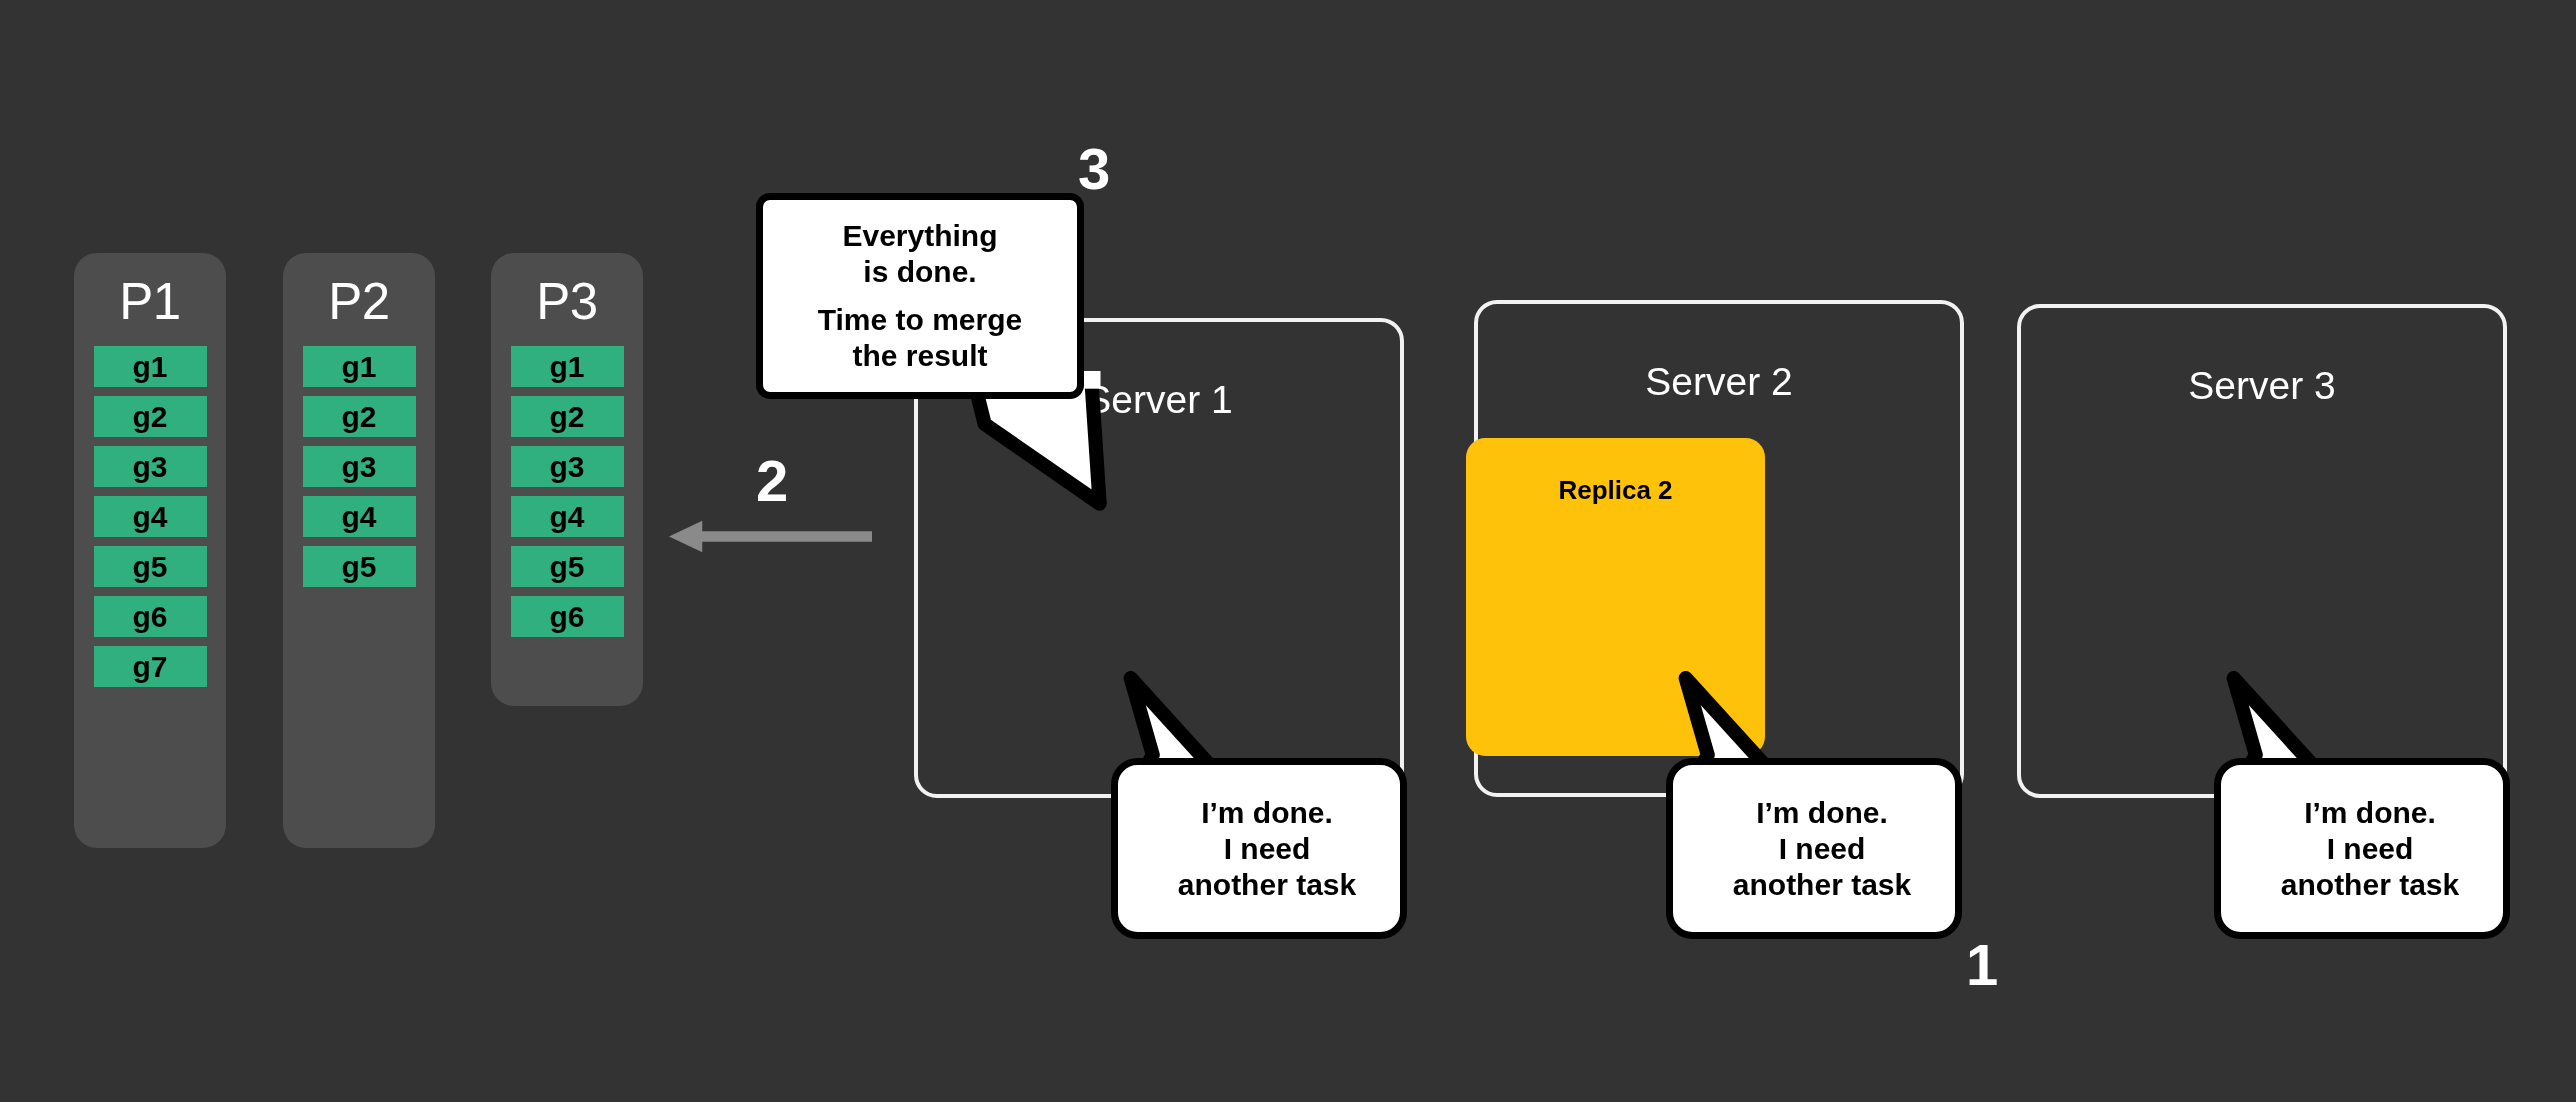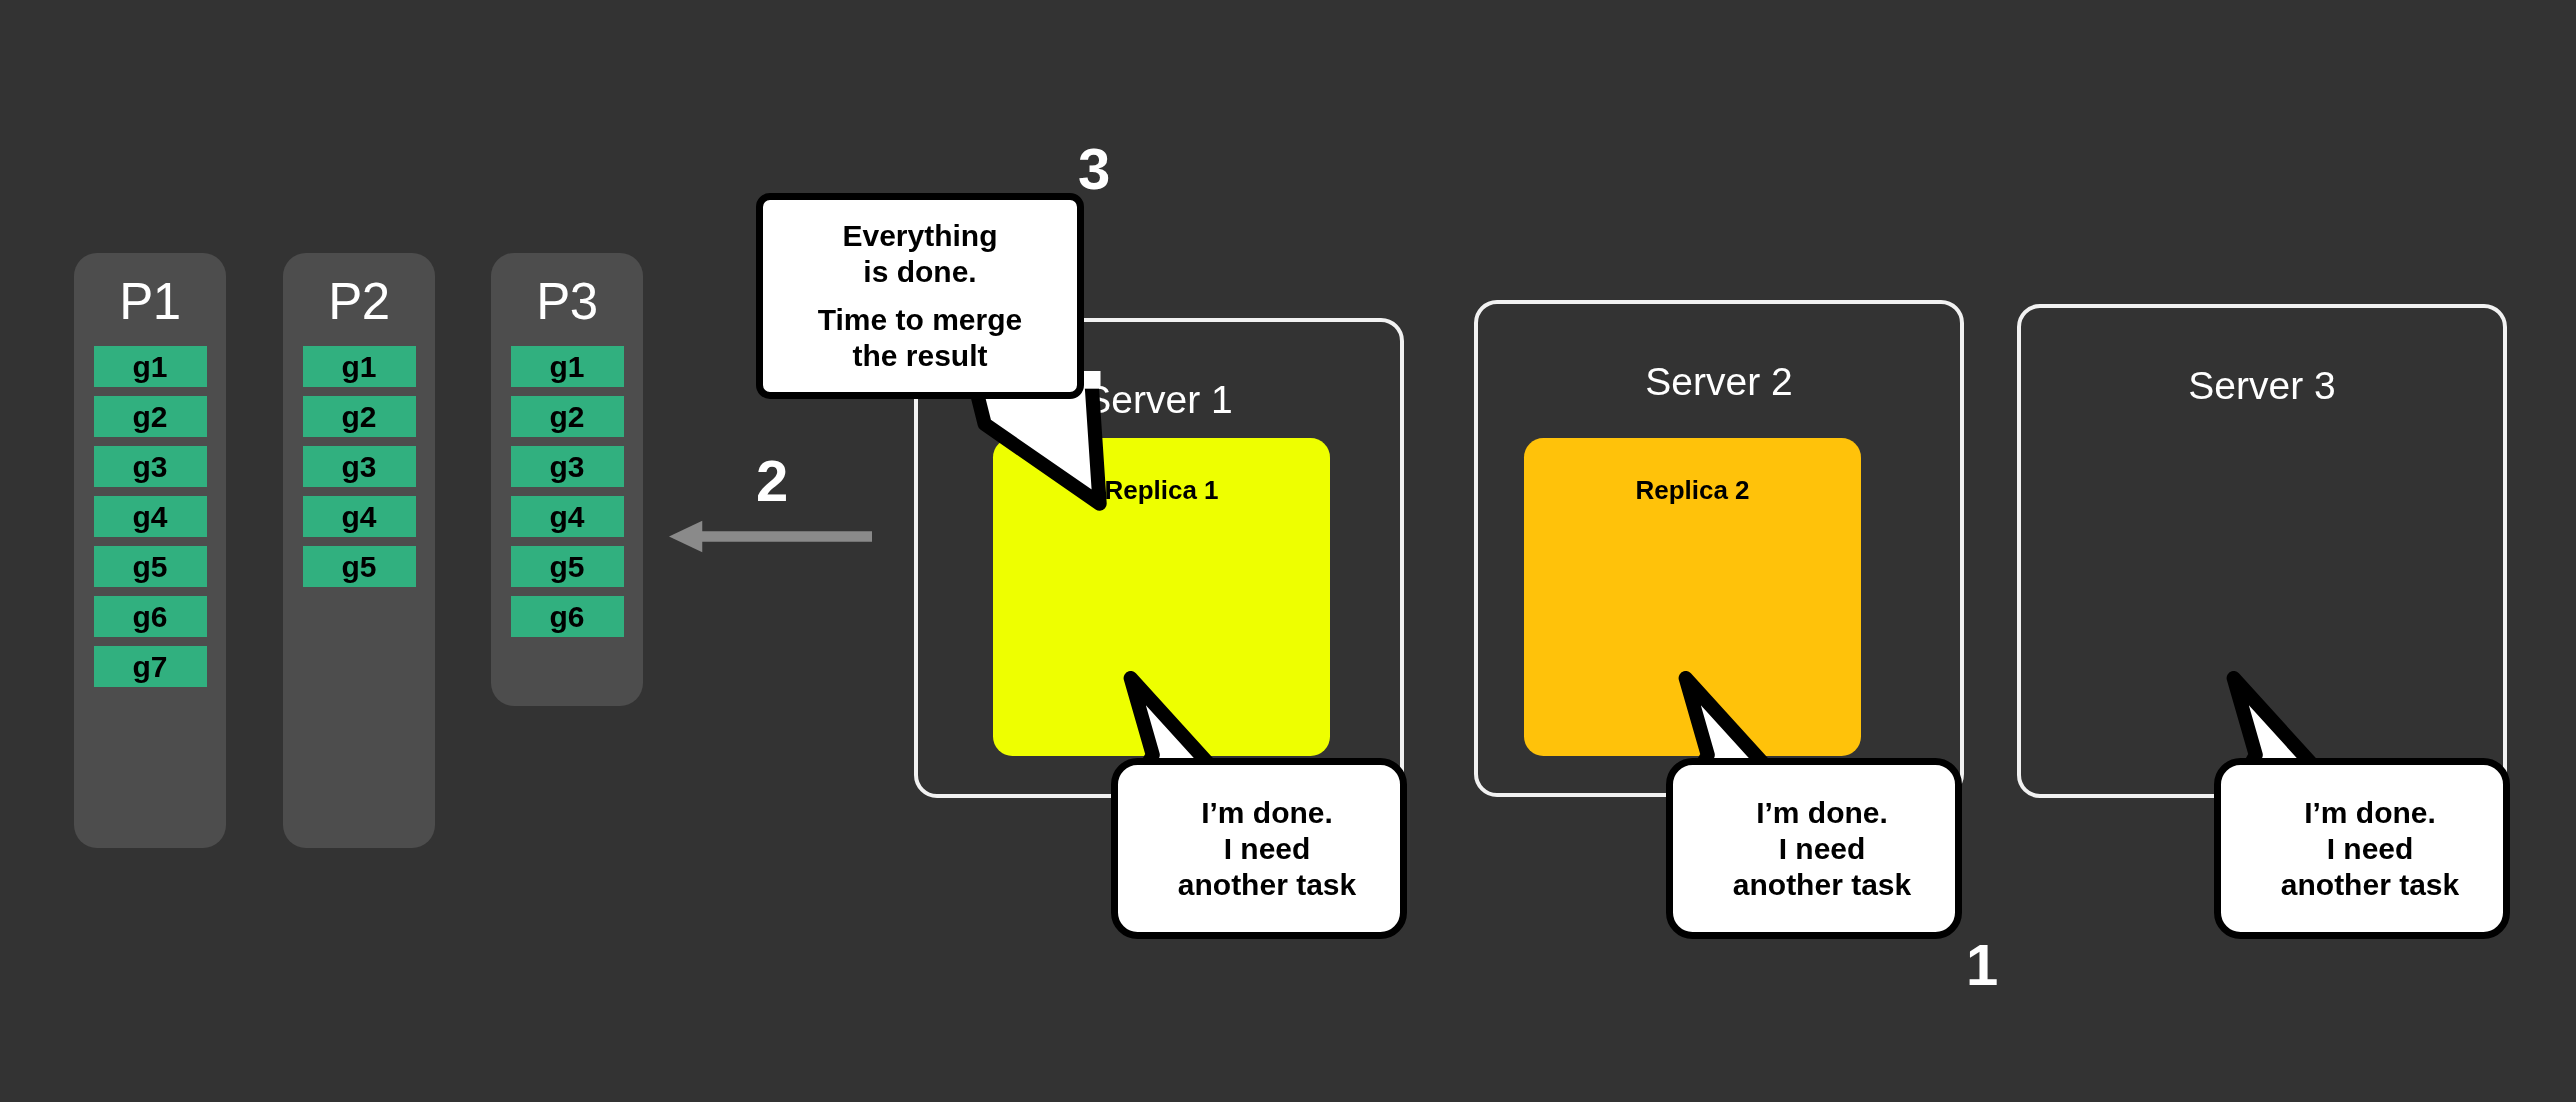--- a/index.html
+++ b/index.html
@@ -181,28 +181,25 @@
 
   <div class="step-num" style="left:756px; top:452px; font-size:58px;">2</div>
 
   <div class="step-num" style="left:1078px; top:140px; font-size:58px;">3</div>
 
   <div class="step-num" style="left:1966px; top:936px; font-size:58px;">1</div>
 
   <div class="server" style="left:914px; top:318px; width:490px; height:480px;">
     <div class="server-title">Server 1</div>
   </div>
-  <div class="replica" style="left:993px; top:438px; width:337px; height:318px; background:#eeff00;">
-    <span>Replica 1</span>
-  </div>
 
   <div class="server" style="left:1474px; top:300px; width:490px; height:497px;">
     <div class="server-title">Server 2</div>
   </div>
-  <div class="replica" style="left:1524px; top:438px; width:337px; height:318px; background:#ffc20a;">
+  <div class="replica" style="left:1466px; top:438px; width:299px; height:318px; background:#ffc20a;">
     <span>Replica 2</span>
   </div>
 
   <div class="server" style="left:2017px; top:304px; width:490px; height:494px;">
     <div class="server-title">Server 3</div>
   </div>
 
   <div class="tail" style="left:936px; top:371px; width:230px; height:168px;">
     <svg width="230" height="168" viewBox="0 0 260 190" xmlns="http://www.w3.org/2000/svg">
       <path d="M 40 0 L 175 0 L 185 150 L 55 60 Z" fill="#ffffff" stroke="#000000" stroke-width="16" stroke-linejoin="round"></path>

